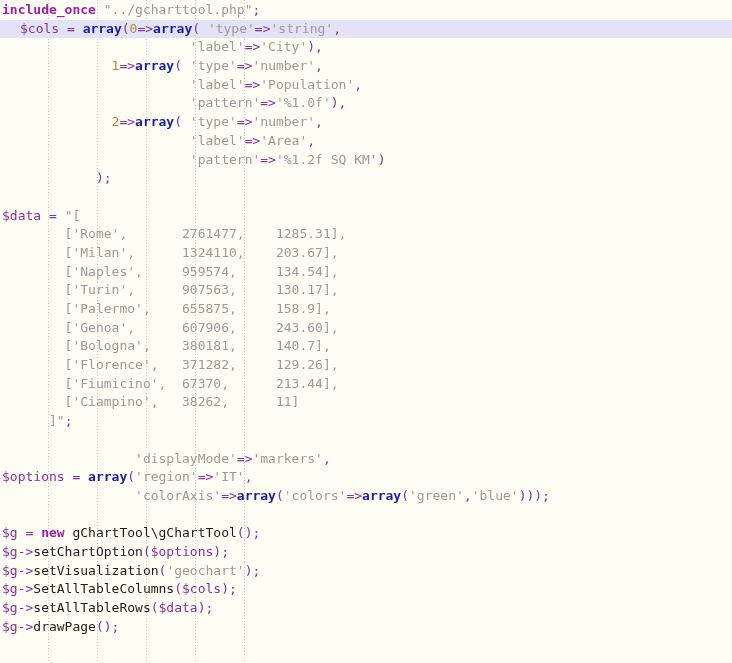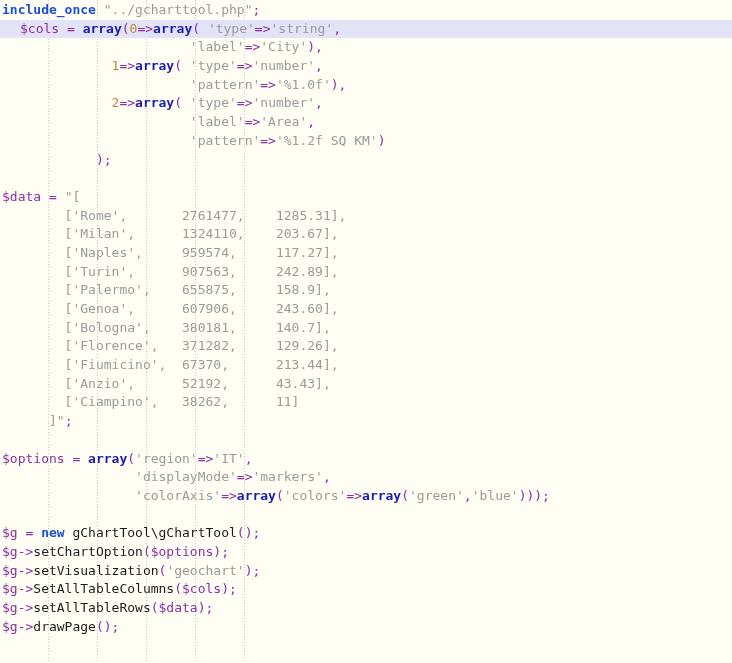--- a/index.html
+++ b/index.html
@@ -57,21 +57,21 @@
   }
   .line.hl::after {
     content: "";
     position: absolute;
     left: 0; right: -800px; top: 0; bottom: 0;
     background: #e3e3f8;
     z-index: -1;
   }
   
   .t-plain   { color: #1c1c1c; }
-  .t-kw      { color: #1d4ed8; font-weight: bold; }
+  .t-kw      { color: #a21caf; font-weight: bold; }
   .t-fn      { color: #1c1ca8; font-weight: bold; }
   .t-var     { color: #8b2fa0; }
   .t-str     { color: #9a9a9a; }
   .t-num     { color: #c08a30; }
   .t-op      { color: #8b2fa0; }
   .t-punc    { color: #8b2fa0; }
   .t-cls     { color: #1c1c1c; }
 </style>
 </head>
 <body>
@@ -82,42 +82,42 @@
       <div class="guide" style="left: 97px;"></div>
       <div class="guide" style="left: 146px;"></div>
       <div class="guide" style="left: 195px;"></div>
       <div class="guide" style="left: 244px;"></div>
     </div>
   <div class="code-body">
       <div class="line"><span class="t-kw">include_once</span><span class="t-plain"> </span><span class="t-str">"../gcharttool.php"</span><span class="t-punc">;</span></div>
       <div class="line hl"><span class="t-var">$cols</span><span class="t-plain"> </span><span class="t-op">=</span><span class="t-plain"> </span><span class="t-fn">array</span><span class="t-punc">(</span><span class="t-num">0</span><span class="t-op">=&gt;</span><span class="t-fn">array</span><span class="t-punc">( </span><span class="t-str">'type'</span><span class="t-op">=&gt;</span><span class="t-str">'string'</span><span class="t-punc">,</span></div>
       <div class="line"><span class="t-plain">                        </span><span class="t-str">'label'</span><span class="t-op">=&gt;</span><span class="t-str">'City'</span><span class="t-punc">),</span></div>
       <div class="line"><span class="t-plain">              </span><span class="t-num">1</span><span class="t-op">=&gt;</span><span class="t-fn">array</span><span class="t-punc">( </span><span class="t-str">'type'</span><span class="t-op">=&gt;</span><span class="t-str">'number'</span><span class="t-punc">,</span></div>
+      <div class="line"><span class="t-plain">                        </span><span class="t-str">'label'</span><span class="t-op">=&gt;</span><span class="t-str">'Population'</span><span class="t-punc">,</span></div>
       <div class="line"><span class="t-plain">                        </span><span class="t-str">'pattern'</span><span class="t-op">=&gt;</span><span class="t-str">'%1.0f'</span><span class="t-punc">),</span></div>
       <div class="line"><span class="t-plain">              </span><span class="t-num">2</span><span class="t-op">=&gt;</span><span class="t-fn">array</span><span class="t-punc">( </span><span class="t-str">'type'</span><span class="t-op">=&gt;</span><span class="t-str">'number'</span><span class="t-punc">,</span></div>
       <div class="line"><span class="t-plain">                        </span><span class="t-str">'label'</span><span class="t-op">=&gt;</span><span class="t-str">'Area'</span><span class="t-punc">,</span></div>
       <div class="line"><span class="t-plain">                        </span><span class="t-str">'pattern'</span><span class="t-op">=&gt;</span><span class="t-str">'%1.2f SQ KM'</span><span class="t-punc">)</span></div>
       <div class="line"><span class="t-plain">            </span><span class="t-punc">);</span></div>
       <div class="line">&nbsp;</div>
       <div class="line"><span class="t-var">$data</span><span class="t-plain"> </span><span class="t-op">=</span><span class="t-plain"> </span><span class="t-str">"[</span></div>
       <div class="line"><span class="t-str">        ['Rome',       2761477,    1285.31],</span></div>
       <div class="line"><span class="t-str">        ['Milan',      1324110,    203.67],</span></div>
-      <div class="line"><span class="t-str">        ['Naples',     959574,     117.27],</span></div>
-      <div class="line"><span class="t-str">        ['Turin',      907563,     242.89],</span></div>
+      <div class="line"><span class="t-str">        ['Naples',     959574,     134.54],</span></div>
+      <div class="line"><span class="t-str">        ['Turin',      907563,     130.17],</span></div>
       <div class="line"><span class="t-str">        ['Palermo',    655875,     158.9],</span></div>
       <div class="line"><span class="t-str">        ['Genoa',      607906,     243.60],</span></div>
       <div class="line"><span class="t-str">        ['Bologna',    380181,     140.7],</span></div>
       <div class="line"><span class="t-str">        ['Florence',   371282,     129.26],</span></div>
       <div class="line"><span class="t-str">        ['Fiumicino',  67370,      213.44],</span></div>
-      <div class="line"><span class="t-str">        ['Anzio',      52192,      43.43],</span></div>
       <div class="line"><span class="t-str">        ['Ciampino',   38262,      11]</span></div>
       <div class="line"><span class="t-str">      ]"</span><span class="t-punc">;</span></div>
       <div class="line">&nbsp;</div>
+      <div class="line"><span class="t-plain">                 </span><span class="t-str">'displayMode'</span><span class="t-op">=&gt;</span><span class="t-str">'markers'</span><span class="t-punc">,</span></div>
       <div class="line"><span class="t-var">$options</span><span class="t-plain"> </span><span class="t-op">=</span><span class="t-plain"> </span><span class="t-fn">array</span><span class="t-punc">(</span><span class="t-str">'region'</span><span class="t-op">=&gt;</span><span class="t-str">'IT'</span><span class="t-punc">,</span></div>
-      <div class="line"><span class="t-plain">                 </span><span class="t-str">'displayMode'</span><span class="t-op">=&gt;</span><span class="t-str">'markers'</span><span class="t-punc">,</span></div>
       <div class="line"><span class="t-plain">                 </span><span class="t-str">'colorAxis'</span><span class="t-op">=&gt;</span><span class="t-fn">array</span><span class="t-punc">(</span><span class="t-str">'colors'</span><span class="t-op">=&gt;</span><span class="t-fn">array</span><span class="t-punc">(</span><span class="t-str">'green'</span><span class="t-punc">,</span><span class="t-str">'blue'</span><span class="t-punc">)));</span></div>
       <div class="line">&nbsp;</div>
       <div class="line"><span class="t-var">$g</span><span class="t-plain"> </span><span class="t-op">=</span><span class="t-plain"> </span><span class="t-kw">new</span><span class="t-plain"> </span><span class="t-cls">gChartTool\gChartTool</span><span class="t-punc">();</span></div>
       <div class="line"><span class="t-var">$g</span><span class="t-op">-&gt;</span><span class="t-cls">setChartOption</span><span class="t-punc">(</span><span class="t-var">$options</span><span class="t-punc">);</span></div>
       <div class="line"><span class="t-var">$g</span><span class="t-op">-&gt;</span><span class="t-cls">setVisualization</span><span class="t-punc">(</span><span class="t-str">'geochart'</span><span class="t-punc">);</span></div>
       <div class="line"><span class="t-var">$g</span><span class="t-op">-&gt;</span><span class="t-cls">SetAllTableColumns</span><span class="t-punc">(</span><span class="t-var">$cols</span><span class="t-punc">);</span></div>
       <div class="line"><span class="t-var">$g</span><span class="t-op">-&gt;</span><span class="t-cls">setAllTableRows</span><span class="t-punc">(</span><span class="t-var">$data</span><span class="t-punc">);</span></div>
       <div class="line"><span class="t-var">$g</span><span class="t-op">-&gt;</span><span class="t-cls">drawPage</span><span class="t-punc">();</span></div>
     </div>
 </div>

